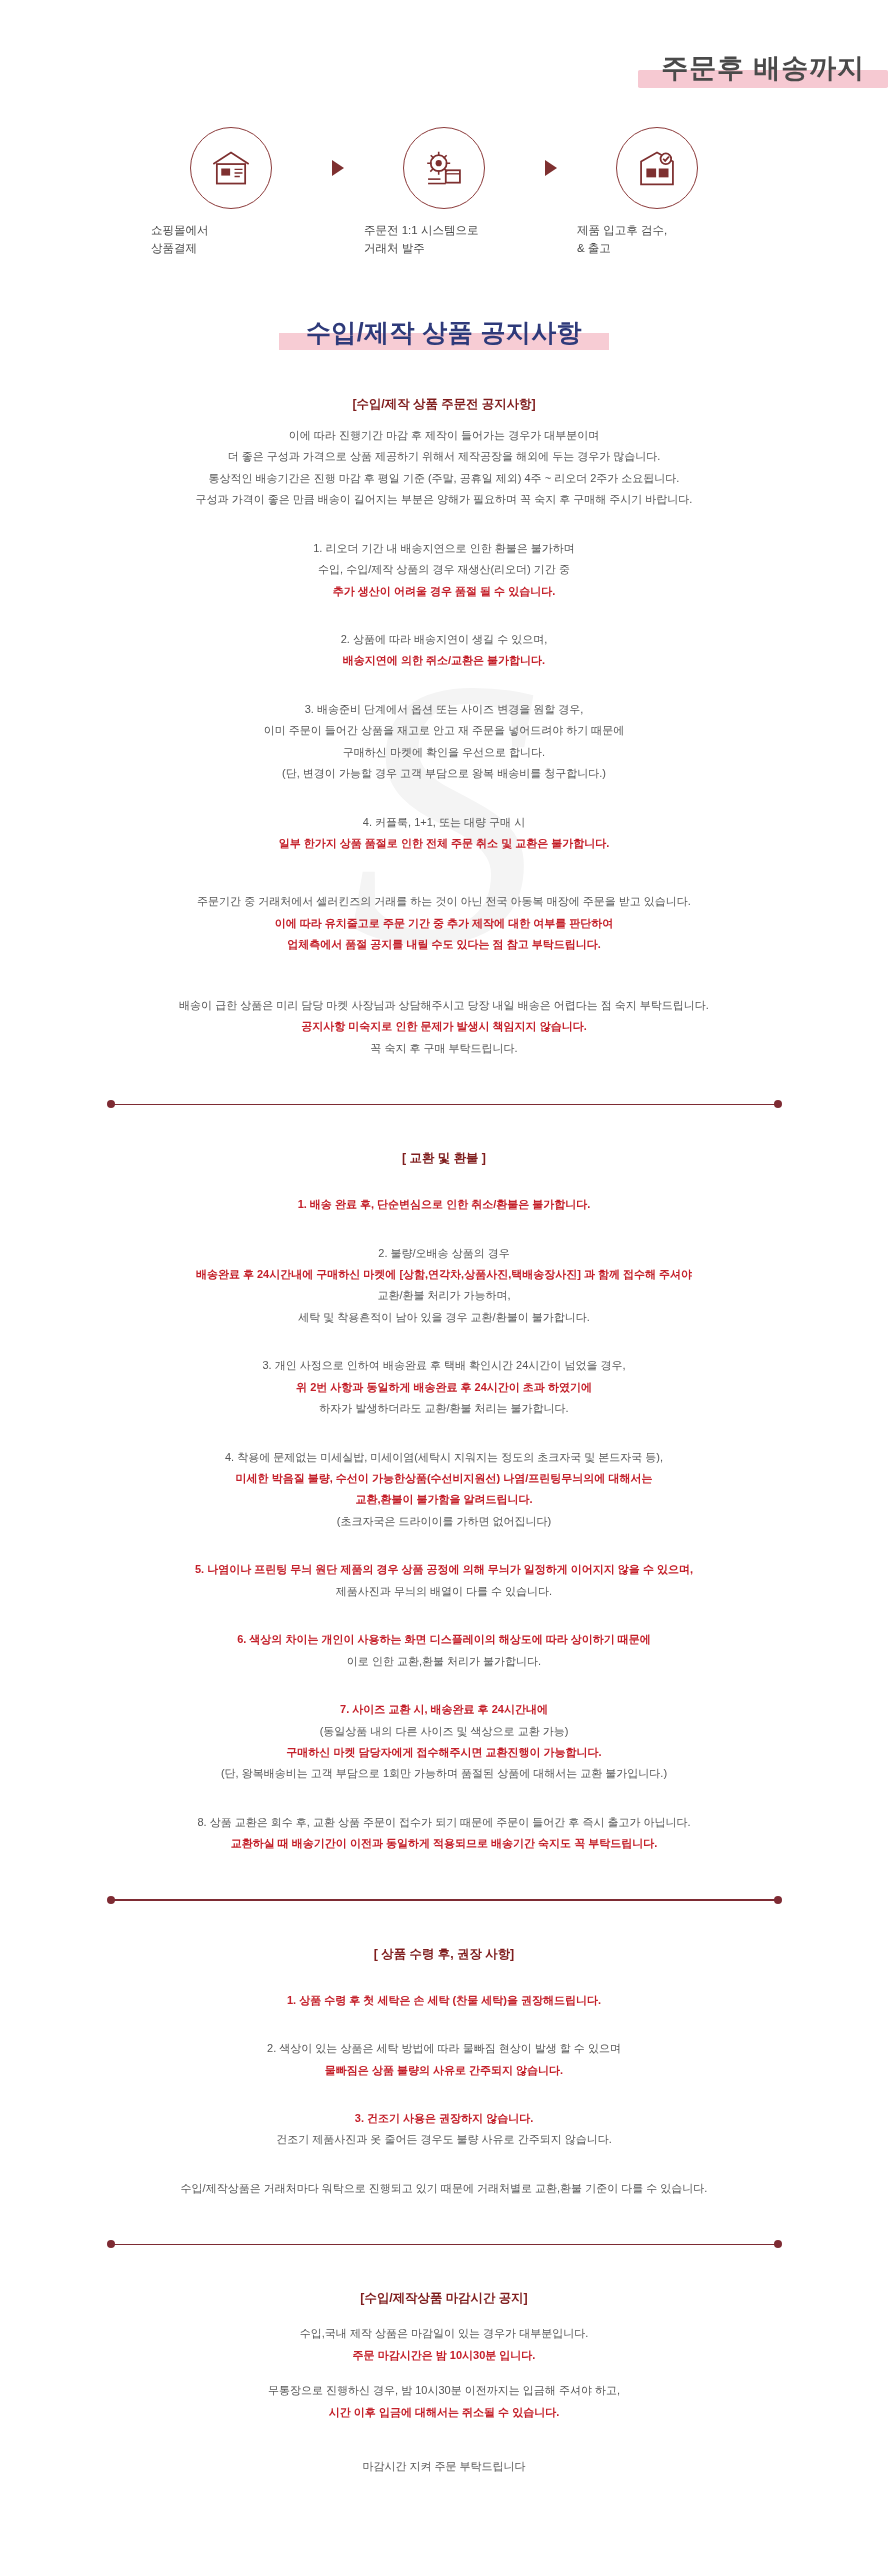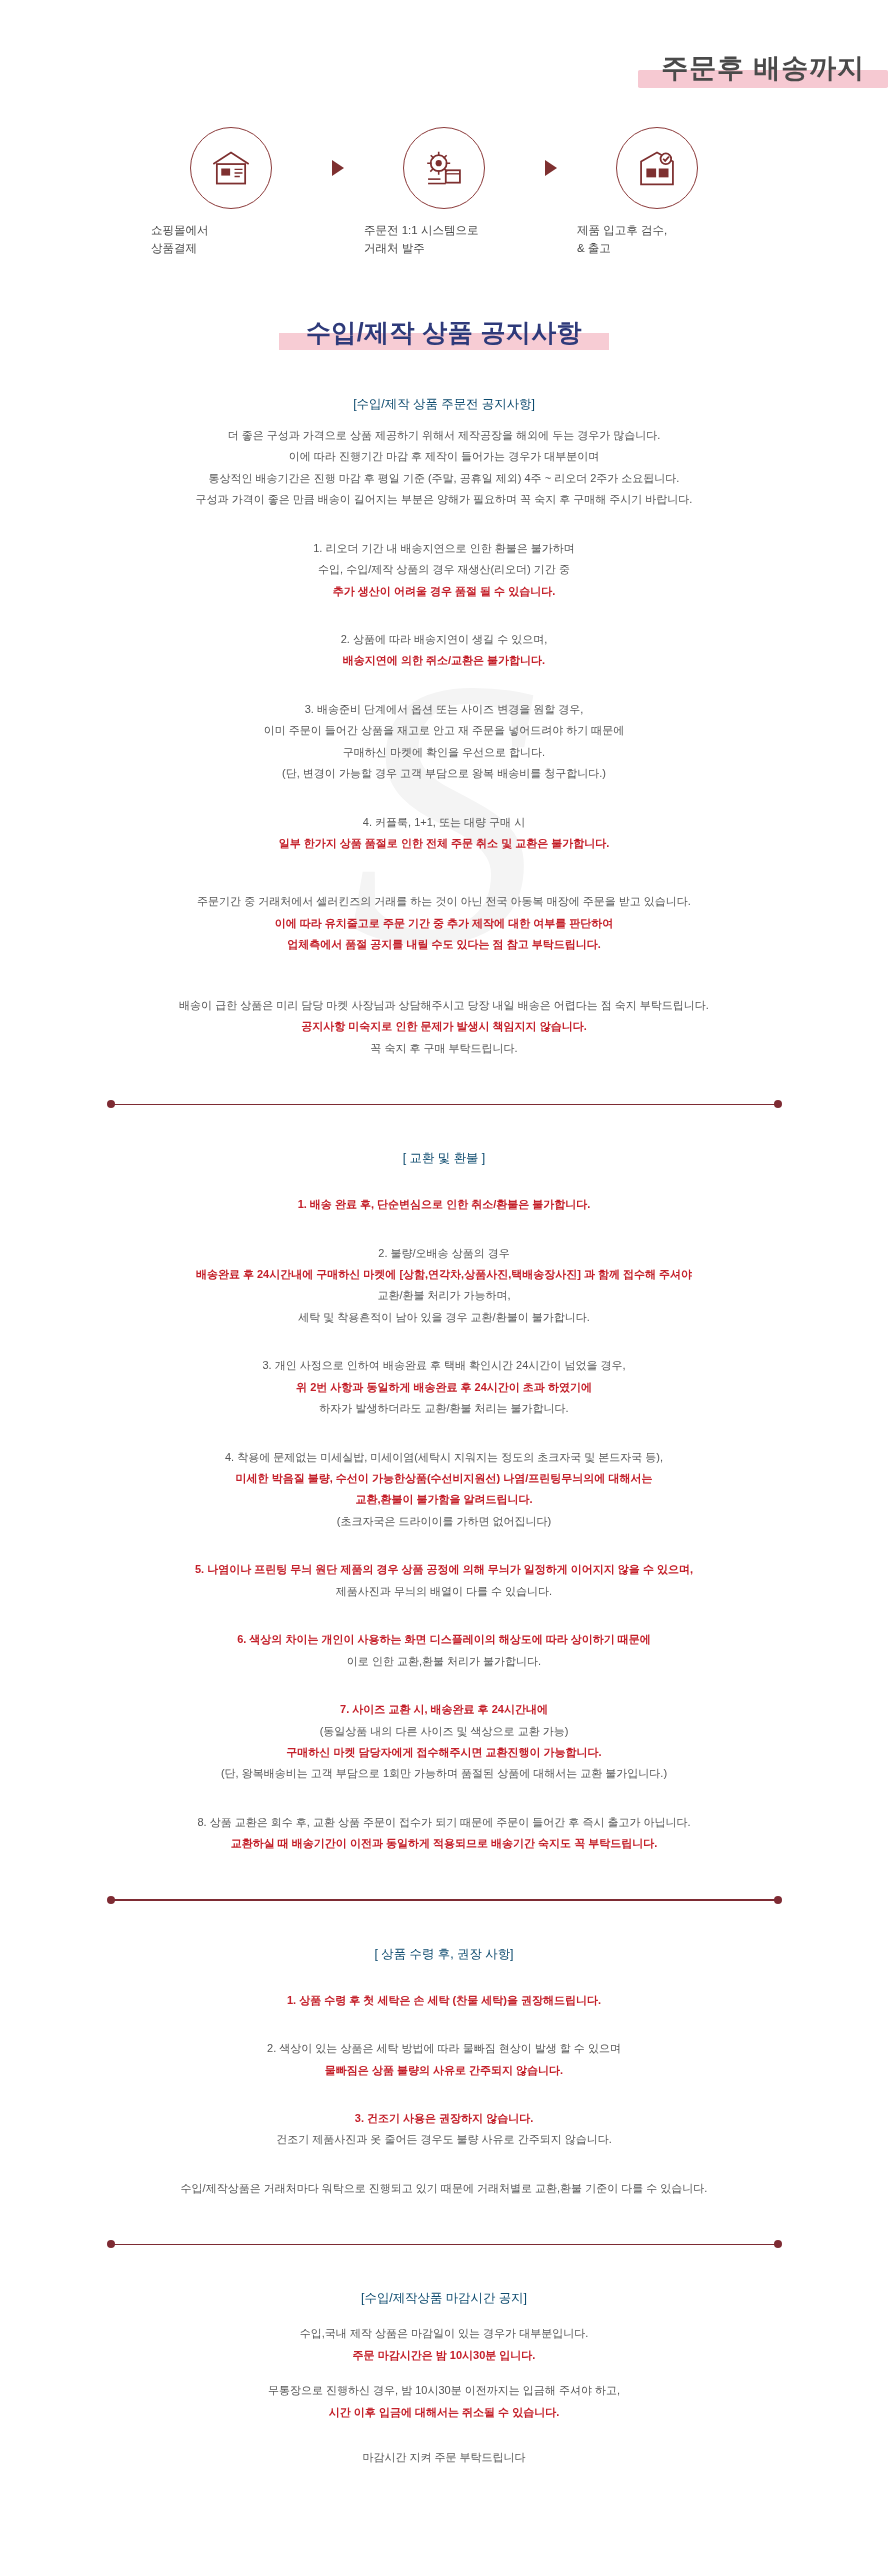--- a/index.html
+++ b/index.html
@@ -145,32 +145,32 @@
     position: relative;
     z-index: 1;
     width: 737px;
     margin: 0 auto;
     text-align: center;
   }
   .block { margin-top: 27px; }
   .block.first { margin-top: 41px; }
   .block-title {
     font-size: 12.4px;
-    font-weight: normal;
-    color: #0c4a6e;
+    font-weight: bold;
+    color: #7f1d1d;
     margin-bottom: 12.4px;
   }
   .line {
     font-size: 11px;
     line-height: 1.95;
     color: #555;
   }
   .line.redb { color: #c4202a; font-weight: bold; }
   .line.gap { margin-top: 14px; }
-  .line.gap-lg { margin-top: 24px; }
+  .line.gap-lg { margin-top: 33px; }
 
   
   .divider {
     width: 675px;
     margin: 41px auto;
     position: relative;
     height: 9px;
   }
   .divider .bar {
     position: absolute;
@@ -270,22 +270,22 @@
     <div class="wrap">
       <div class="hl"></div>
       <h2>수입/제작 상품 공지사항</h2>
     </div>
   </div>
 
   <div class="content">
 
     <div class="block first">
       <div class="block-title">[수입/제작 상품 주문전 공지사항]</div>
+      <div class="line">이에 따라 진행기간 마감 후 제작이 들어가는 경우가 대부분이며</div>
       <div class="line">더 좋은 구성과 가격으로 상품 제공하기 위해서 제작공장을 해외에 두는 경우가 많습니다.</div>
-      <div class="line">이에 따라 진행기간 마감 후 제작이 들어가는 경우가 대부분이며</div>
       <div class="line">통상적인 배송기간은 진행 마감 후 평일 기준 (주말, 공휴일 제외) 4주 ~ 리오더 2주가 소요됩니다.</div>
       <div class="line">구성과 가격이 좋은 만큼 배송이 길어지는 부분은 양해가 필요하며 꼭 숙지 후 구매해 주시기 바랍니다.</div>
     </div>
 
     <div class="block">
       <div class="line">1. 리오더 기간 내 배송지연으로 인한 환불은 불가하며</div>
       <div class="line">수입, 수입/제작 상품의 경우 재생산(리오더) 기간 중</div>
       <div class="line redb">추가 생산이 어려울 경우 품절 될 수 있습니다.</div>
     </div>
 

